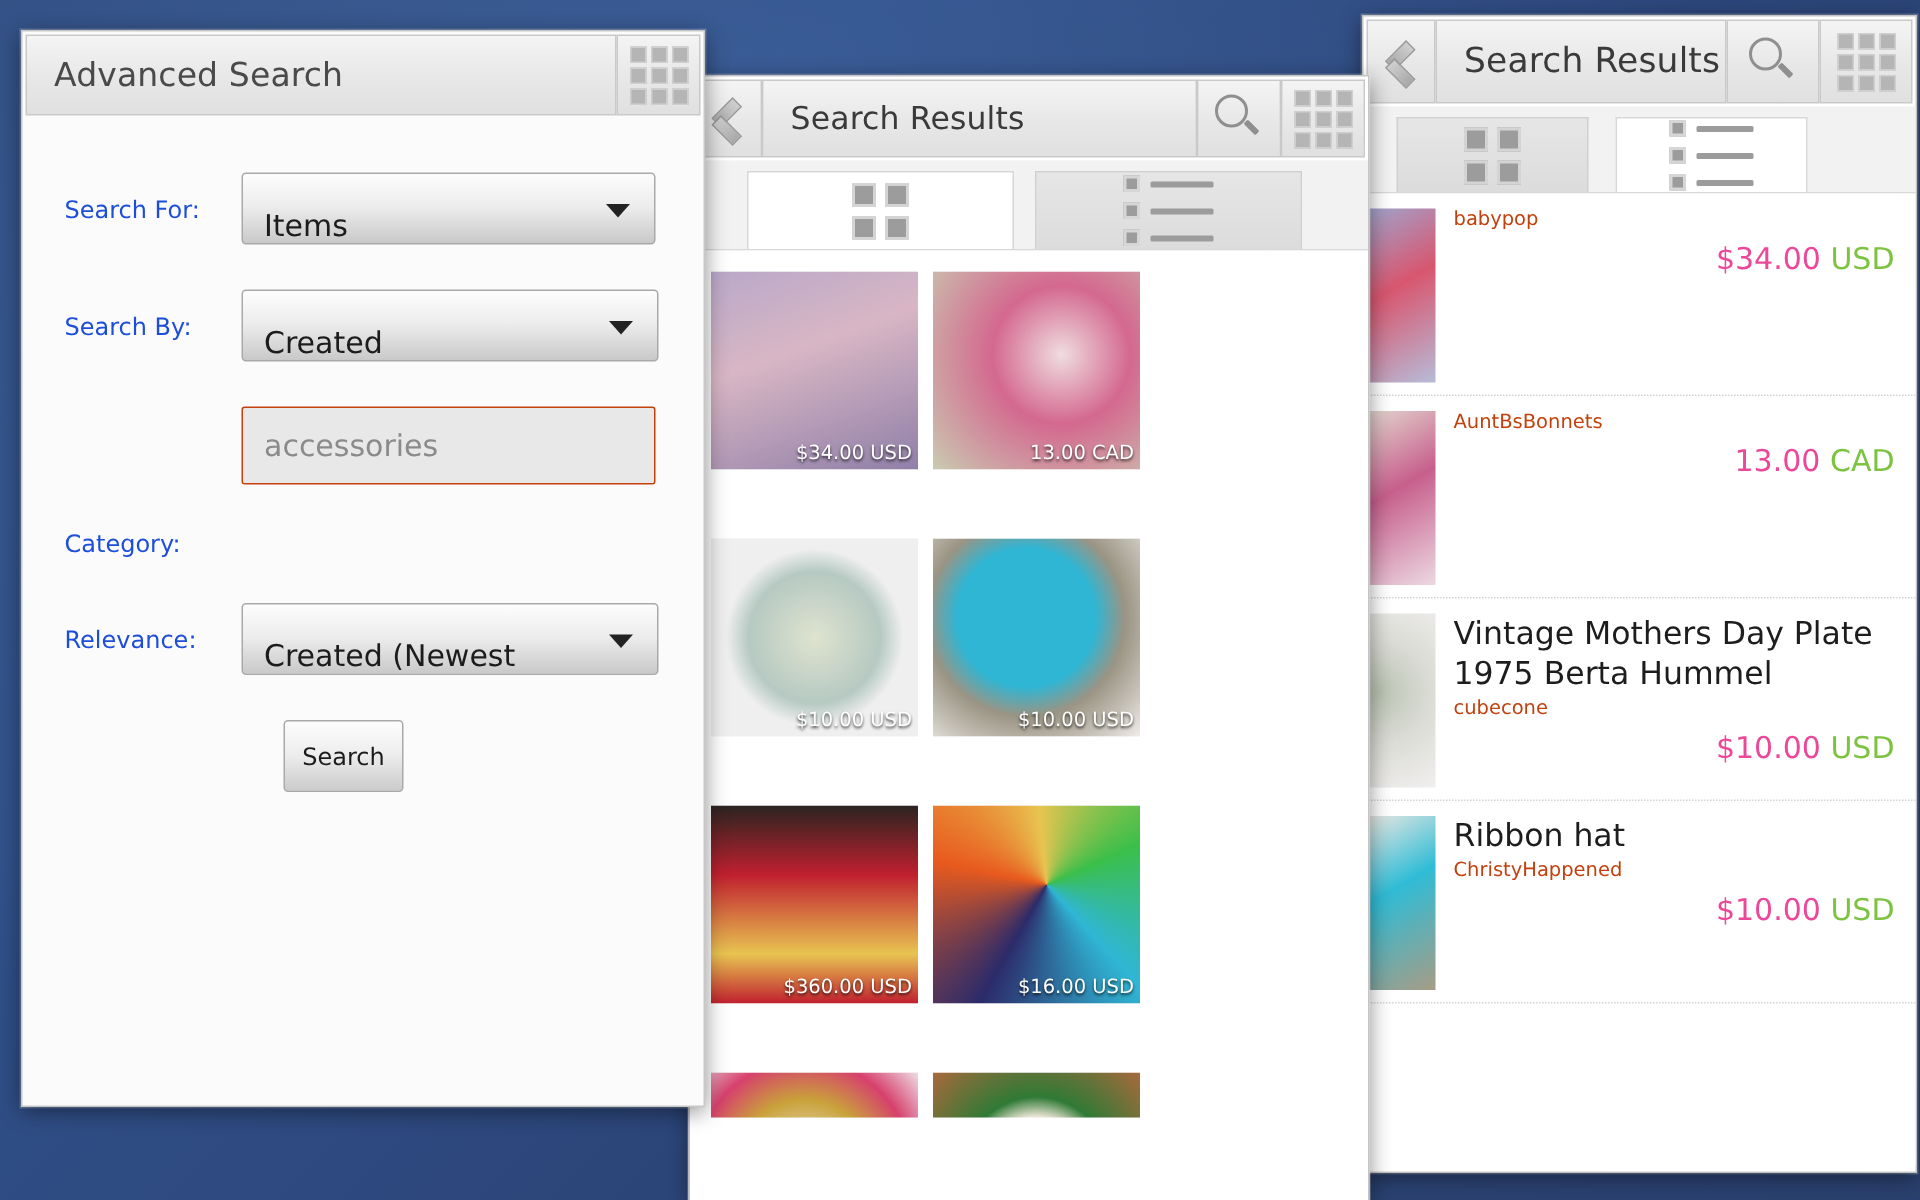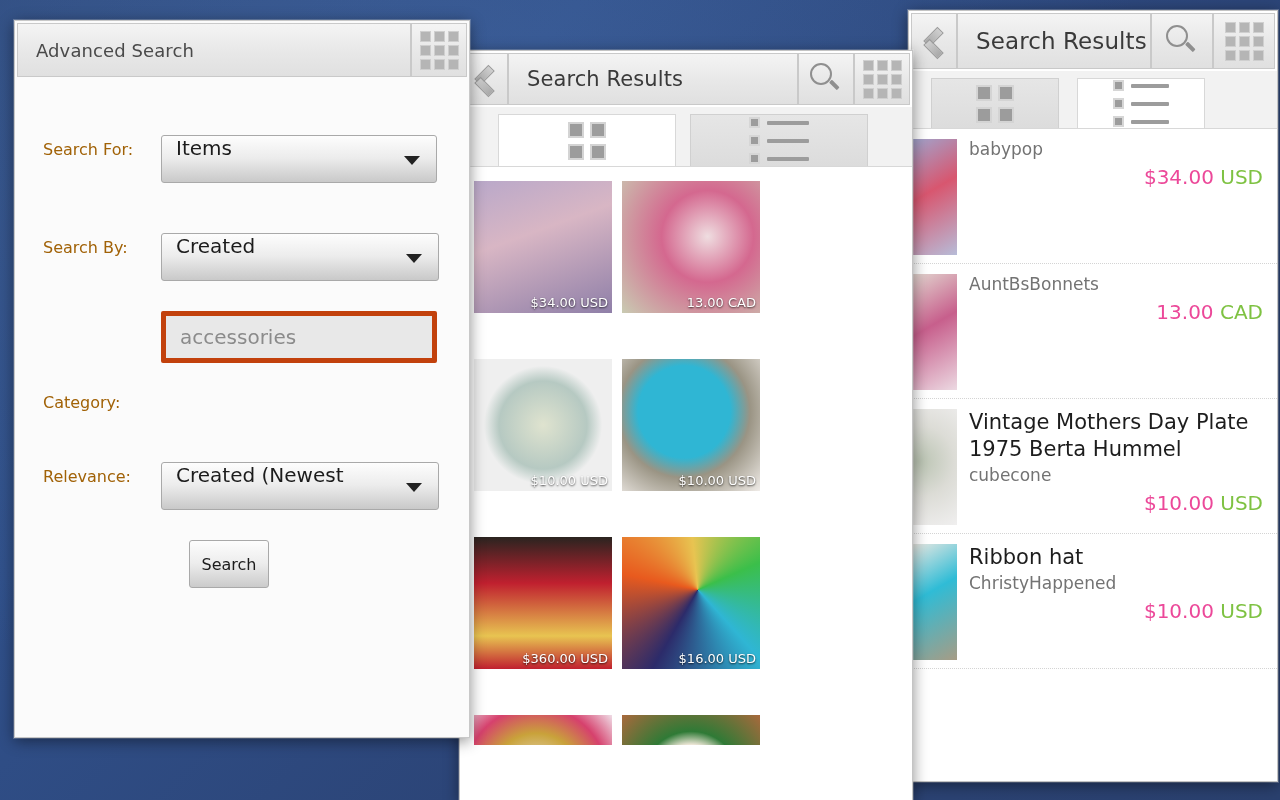--- a/index.html
+++ b/index.html
@@ -142,64 +142,63 @@
   }
 
   
   #adv-search {
     left: 14px; top: 20px;
     width: 454px; height: 716px;
     background: #fbfbfb;
     border: 1px solid #c8c8c8;
   }
   #adv-search .titlebar { height: 58px; border-bottom: none; background: transparent; padding: 2px; box-sizing: border-box;}
-  #adv-search .tb-title { font-size: 18px; color: #4a4a4a; }
+  #adv-search .tb-title { font-size: 22px; color: #4a4a4a; }
   .adv-body { padding: 36px 0 0 0; }
   .field-row {
     display: flex;
     align-items: center;
     margin-bottom: 30px;
     padding-left: 28px;
   }
   .field-label {
     width: 118px;
     font-size: 16px;
-    color: #a16207;
+    color: #1d4ed8;
     text-align: left;
     flex: 0 0 118px;
   }
   .sel {
     position: relative;
     width: 276px;
     height: 48px;
     background: linear-gradient(to bottom, #fdfdfd 0%, #ececec 48%, #c9c9c9 100%);
     border: 1px solid #a9a9a9;
     border-radius: 3px;
     box-sizing: border-box;
-    display: flex; align-items: flex-start;
+    display: flex; align-items: flex-end;
     padding-left: 14px;
     font-size: 20px;
     color: #1c1c1c;
     cursor: pointer;
     overflow: hidden;
     white-space: nowrap;
-    margin-top: 20px;
   }
   .sel.wide { width: 278px; }
   .sel .caret {
     position: absolute; right: 16px; top: 50%;
     width: 0; height: 0; margin-top: -3px;
     border-left: 8px solid transparent;
     border-right: 8px solid transparent;
     border-top: 9px solid #222;
   }
   .txtfield {
     width: 276px; height: 52px;
     background: #e8e8e8;
-    border: 5px solid #c2410c;
+    border: 1px solid #c2410c;
     border-radius: 2px;
     box-sizing: border-box;
     display: flex; align-items: center;
     padding-left: 14px;
     font-size: 20px;
     color: #8b8b8b;
     cursor: text;
   }
   .btn-search {
     margin-left: 146px;
@@ -284,22 +283,22 @@
     background-position: center;
   }
   .litem .lbody { flex: 1; min-width: 0; }
   .litem .ltitle {
     font-size: 21px;
     color: #1d1d1d;
     line-height: 1.28;
     margin-bottom: 2px;
   }
   .litem .lshop {
-    font-size: 17px;
-    color: #737373;
+    font-size: 13px;
+    color: #c2410c;
     margin-bottom: 6px;
   }
   .litem .lprice {
     text-align: right;
     font-size: 20px;
     color: #7ec242;
   }
   .litem .lprice b { color: #ec4899; font-weight: normal; }
 
   .clear { clear: both; }

